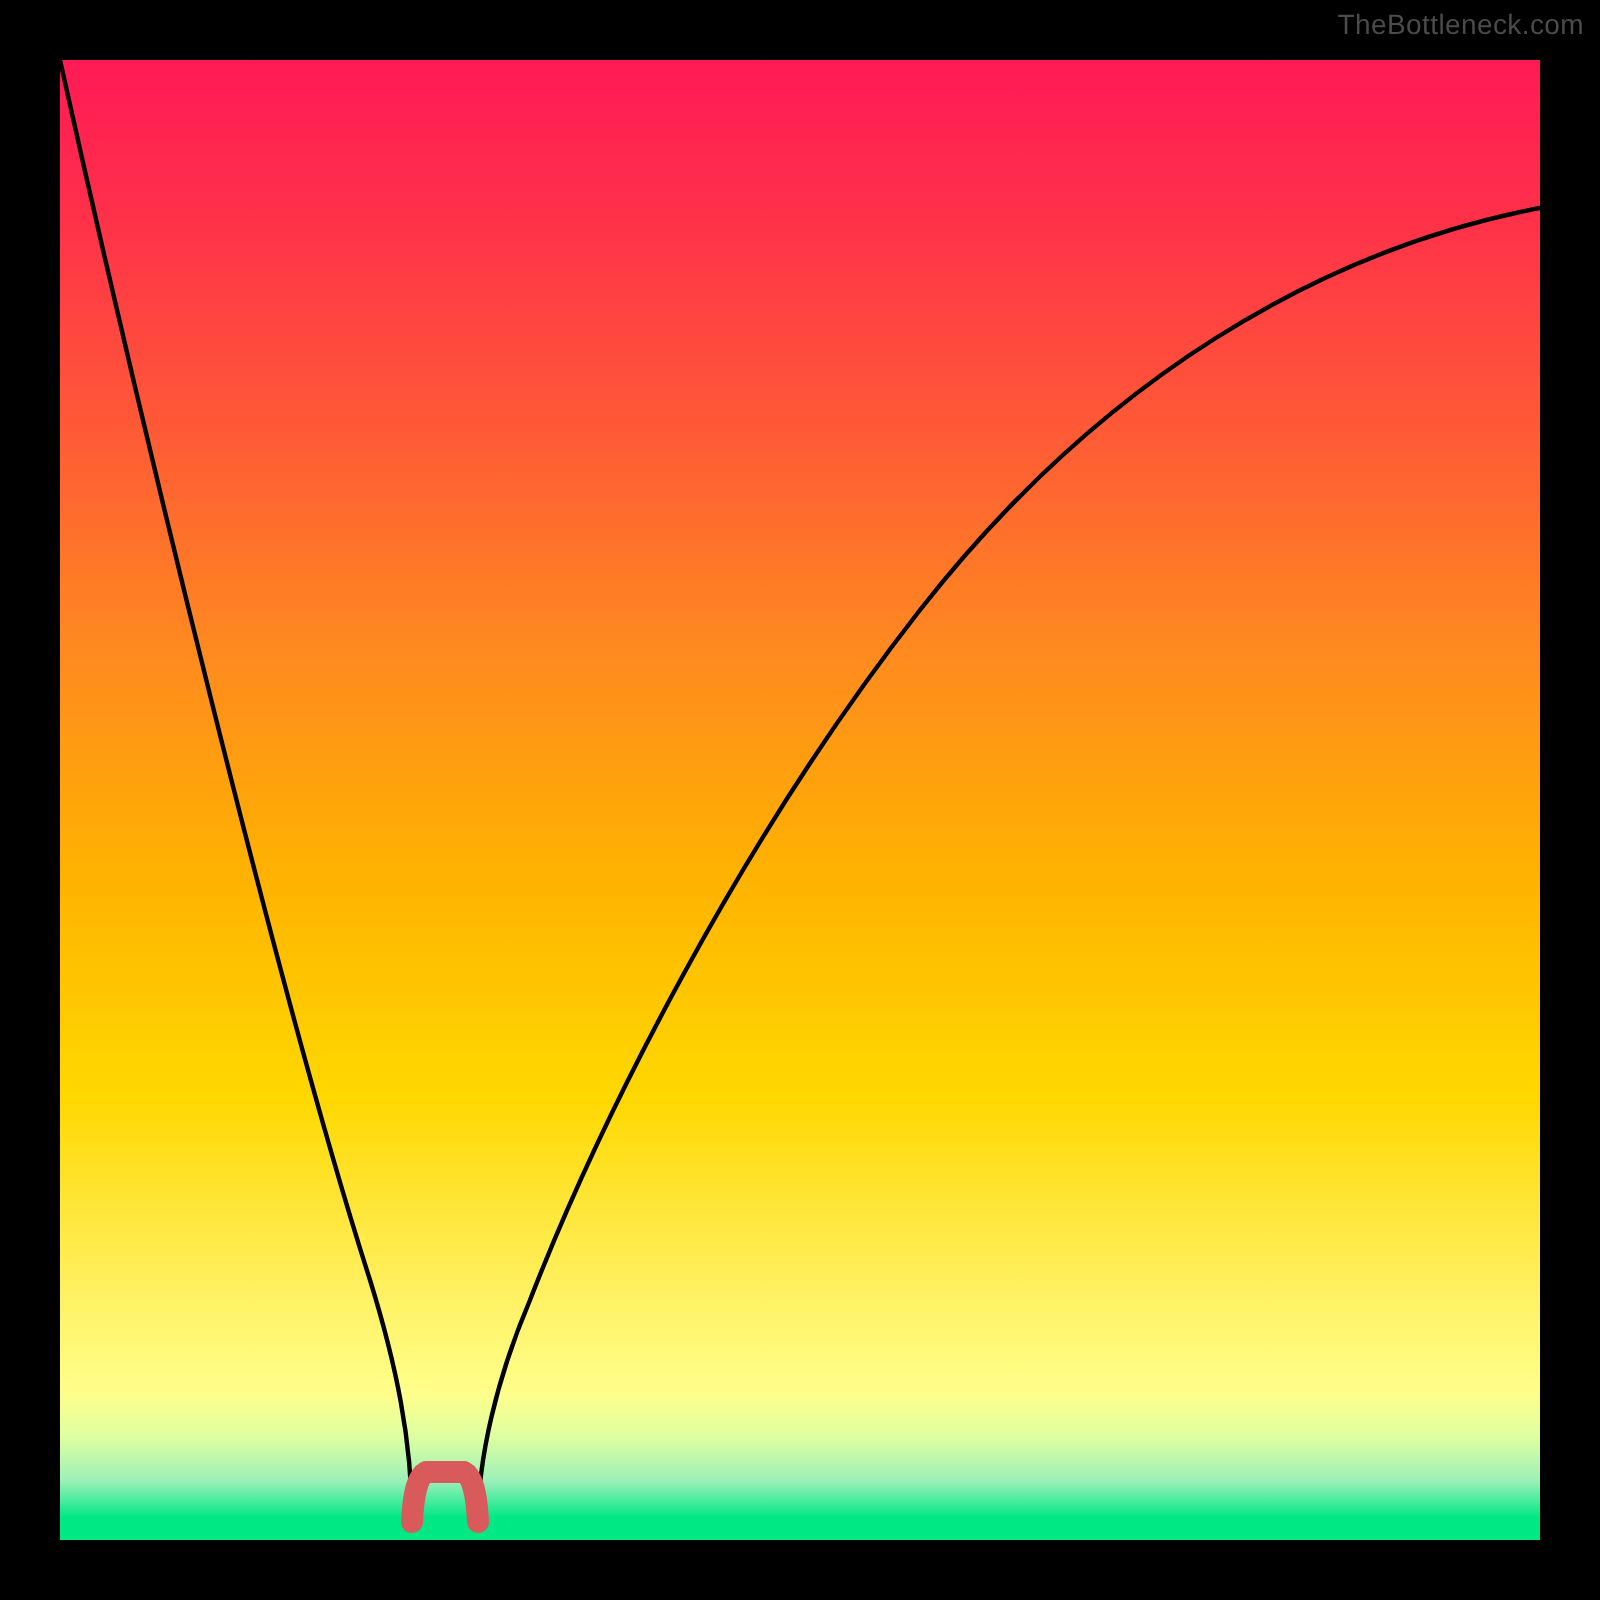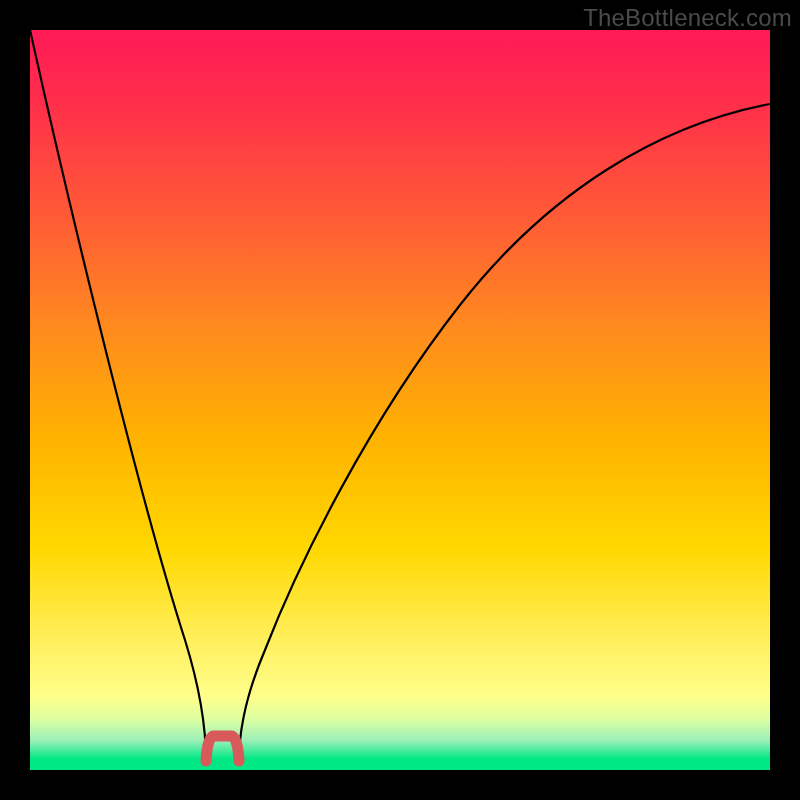--- a/index.html
+++ b/index.html
@@ -39,21 +39,21 @@
       #9cf0b8 96%,
       #00e884 98.5%,
       #00e884 100%
     );
   }
   .watermark {
     position: absolute;
     top: 4px;
     right: 8px;
     color: #4b4b4b;
-    font-size: 24px;
+    font-size: 14px;
     font-weight: 400;
     letter-spacing: 0.2px;
     user-select: none;
   }
   .curve {
     position: absolute;
     left: 0;
     top: 0;
     width: 740px;
     height: 740px;

